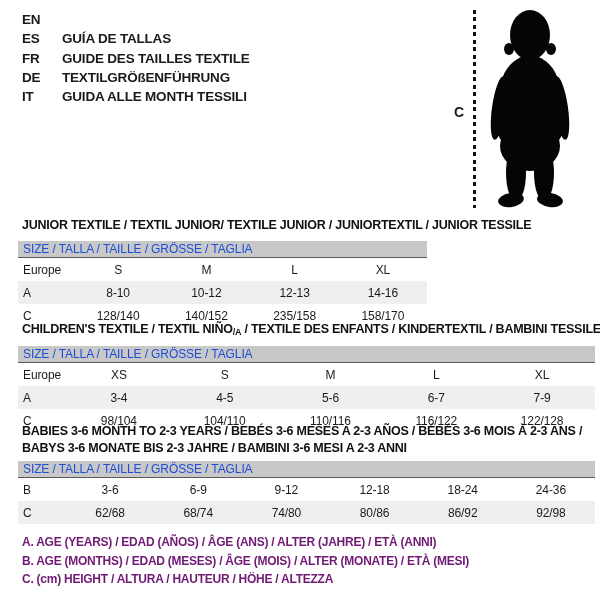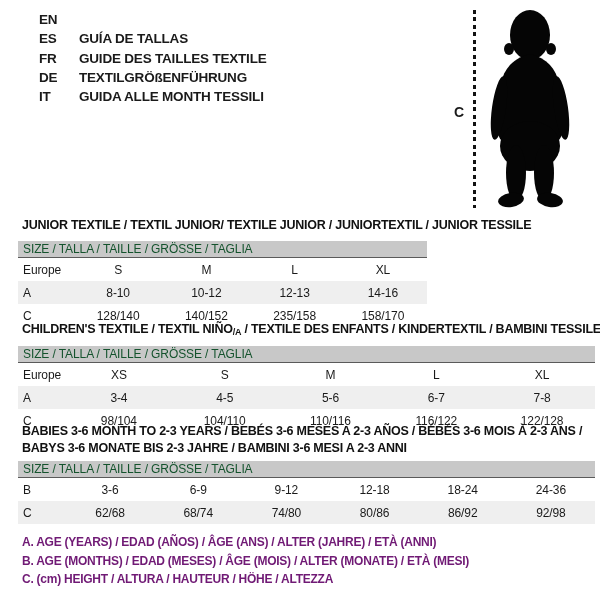--- a/index.html
+++ b/index.html
@@ -7,21 +7,21 @@
     width:600px;height:600px;
     font-family:"Liberation Sans", sans-serif;
     color:#1a1a1a;
     -webkit-font-smoothing:antialiased;
   }
   .page{position:relative;width:600px;height:600px;background:#fff;overflow:hidden;}
 
   
   .langs{position:absolute;top:10px;left:22px;}
   .lang-row{display:flex;font-weight:700;font-size:13.5px;line-height:19.3px;letter-spacing:-0.2px;}
-  .lang-code{width:40px;flex:0 0 40px;margin-left:17px;}
+  .lang-code{width:40px;flex:0 0 40px;}
   .lang-label{white-space:nowrap;}
 
   
   .dash-line{
     position:absolute;left:473px;top:10px;width:3px;height:198px;
     background:repeating-linear-gradient(to bottom,#121212 0 4px,transparent 4px 7.5px);
   }
   .c-label{position:absolute;left:454px;top:104px;font-size:14px;font-weight:700;}
   .baby-svg{position:absolute;left:483px;top:7px;width:92px;height:202px;}
 
@@ -32,21 +32,21 @@
 
   
   table.size-table{
     position:absolute;border-collapse:collapse;table-layout:fixed;
     font-size:12px;letter-spacing:-0.1px;color:#1a1a1a;
   }
   table.size-table td{height:23px;padding:0;text-align:center;font-weight:400;overflow:hidden;white-space:nowrap;}
   table.size-table td.lbl{text-align:left;padding-left:5px;}
   tr.bar td{
     background:#c8c8c8;border-bottom:1.5px solid #5a5a5a;
-    text-align:left;padding-left:5px;color:#14532d;height:16px;
+    text-align:left;padding-left:5px;color:#1d4ed8;height:16px;
   }
   tr.alt td{background:#efefef;}
 
   
   .footnotes{position:absolute;top:533px;left:22px;font-weight:700;font-size:12px;line-height:18.6px;letter-spacing:-0.25px;color:#701a75;}
   .footnotes div{white-space:nowrap;}
 </style>
 </head>
 <body>
 
@@ -150,21 +150,21 @@
         <td>M</td>
         <td>L</td>
         <td>XL</td>
       </tr>
       <tr class="alt">
         <td class="lbl">A</td>
         <td>3-4</td>
         <td>4-5</td>
         <td>5-6</td>
         <td>6-7</td>
-        <td>7-8</td>
+        <td>7-9</td>
       </tr>
       <tr>
         <td class="lbl">C</td>
         <td>98/104</td>
         <td>104/110</td>
         <td>110/116</td>
         <td>116/122</td>
         <td>122/128</td>
       </tr>
     </tbody>

